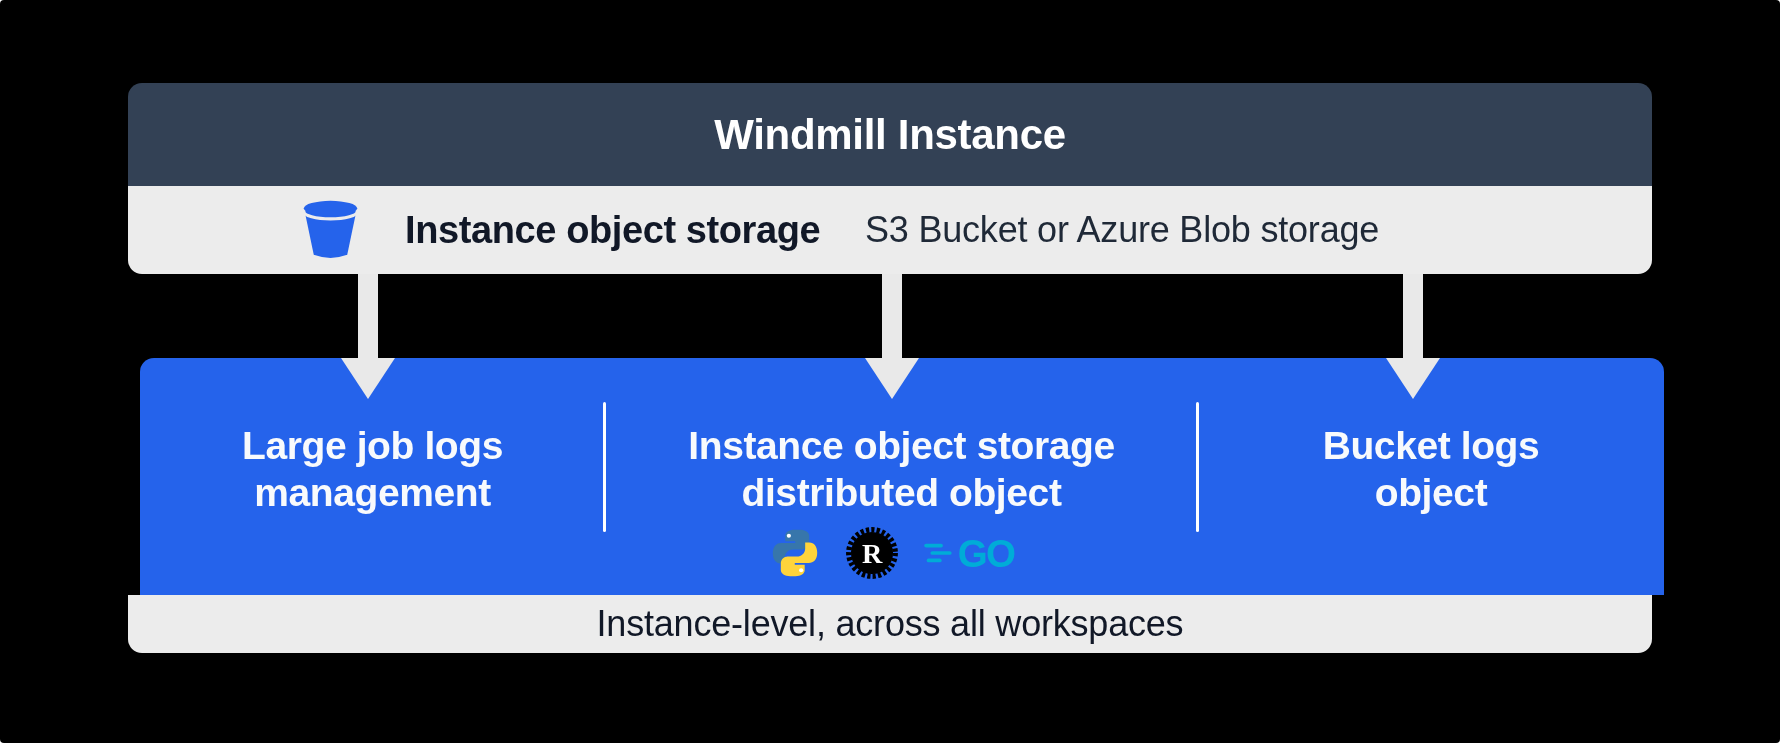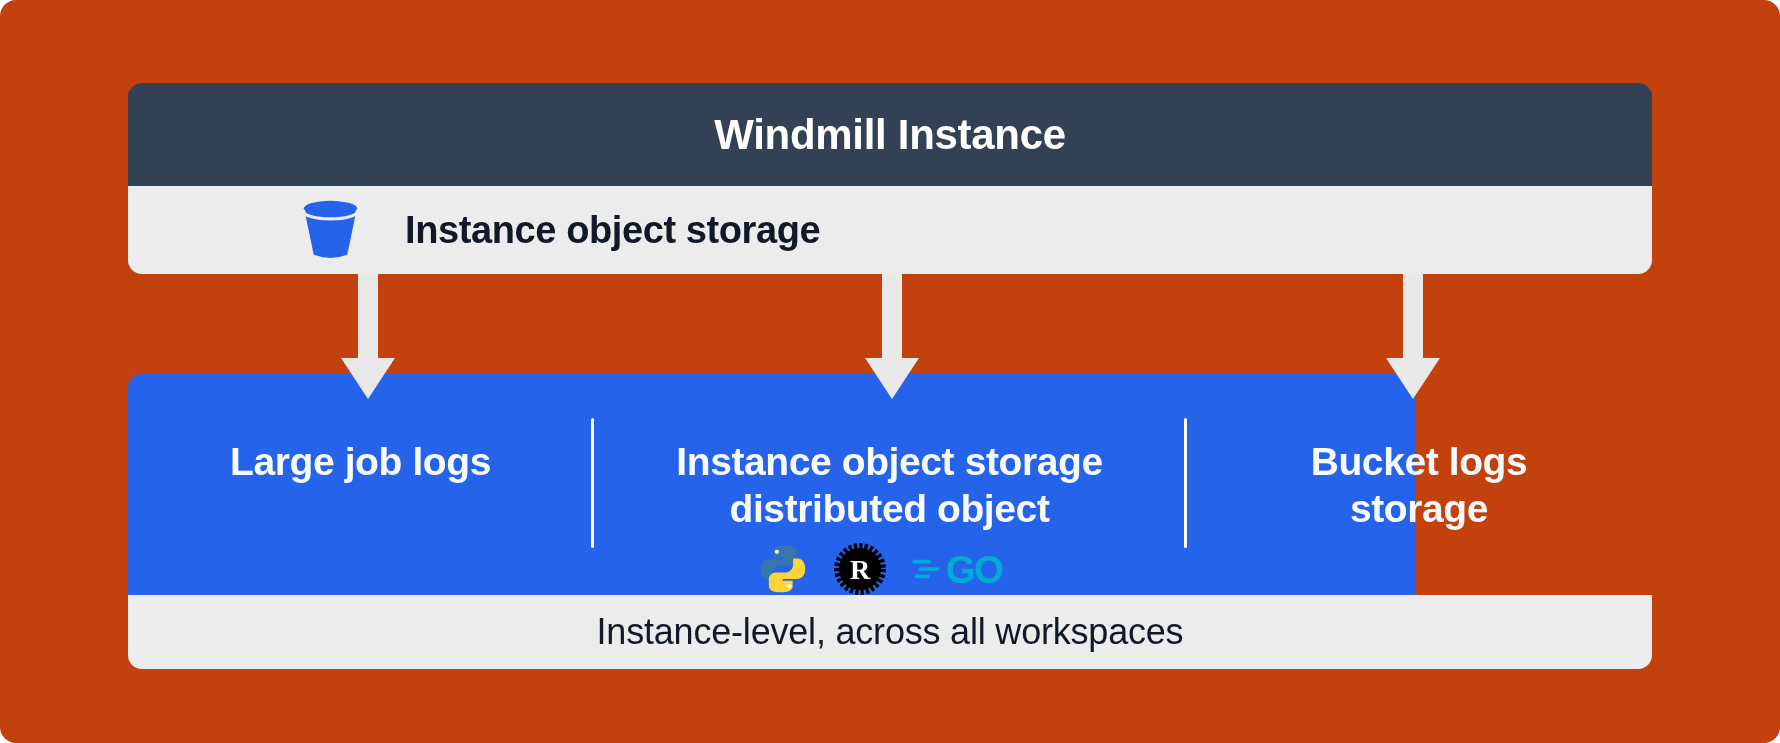--- a/index.html
+++ b/index.html
@@ -5,22 +5,22 @@
   html, body {
     margin: 0;
     padding: 0;
     background: #ffffff;
     font-family: "Liberation Sans", sans-serif;
   }
   .stage {
     position: relative;
     width: 1780px;
     height: 743px;
-    background: #c2410c;
-    border-radius: 16px;
+    background: #000000;
+    border-radius: 4px;
     overflow: hidden;
   }
   
   .header-bar {
     position: absolute;
     left: 128px; top: 83px;
     width: 1524px; height: 103px;
     background: var(--header-bg, #334155);
     border-radius: 14px 14px 0 0;
     display: flex; align-items: center; justify-content: center;
@@ -81,25 +81,24 @@
     border-right: 27px solid transparent;
     border-top: 41px solid var(--arrow-gray, #e9e9e9);
     z-index: 3;
   }
   .head-1 { left: 341px; }
   .head-2 { left: 865px; }
   .head-3 { left: 1386px; }
   
   .feature-box {
     position: absolute;
-    left: 128px; top: 358px;
-    width: 1288px; height: 237px;
+    left: 140px; top: 358px;
+    width: 1524px; height: 237px;
     background: var(--accent-blue, #2563eb);
     border-radius: 14px 14px 0 0;
-    margin-top: 16px;
   }
   .feature-col {
     position: absolute;
     top: 64px;
     text-align: center;
     color: var(--text-light, #f8fafc);
     font-size: 39px;
     font-weight: 700;
     letter-spacing: -0.4px;
     line-height: 47px;
@@ -122,21 +121,21 @@
     align-items: center;
     justify-content: center;
     gap: 24px;
     height: 58px;
   }
   .lang-row svg { display: block; }
   
   .footer-band {
     position: absolute;
     left: 128px; top: 595px;
-    width: 1524px; height: 74px;
+    width: 1524px; height: 58px;
     background: var(--band-bg, #ececec);
     border-radius: 0 0 14px 14px;
     display: flex; align-items: center; justify-content: center;
   }
   .footer-label {
     font-size: 36px;
     font-weight: 400;
     letter-spacing: -0.2px;
     color: var(--text-dark, #111827);
   }
@@ -150,33 +149,35 @@
     <span class="header-title">Windmill Instance</span>
   </div>
 
   <div class="storage-band">
     <svg class="bucket-icon" viewBox="0 0 100 100" aria-hidden="true">
       <path d="M8 18 L92 18 L77 90 Q50 100 23 90 Z" style="fill:var(--accent-blue, #2563eb)"></path>
       <ellipse cx="50" cy="20" rx="43" ry="12" fill="none" stroke="#ececec" stroke-width="5"></ellipse>
       <ellipse cx="50" cy="15" rx="43" ry="12" style="fill:var(--accent-blue, #2563eb)"></ellipse>
     </svg>
     <span class="band-title">Instance object storage</span>
+    <span class="band-subtitle">S3 Bucket or Azure Blob storage</span>
   </div>
 
   <div class="arrow-stem stem-1"></div>
   <div class="arrow-stem stem-2"></div>
   <div class="arrow-stem stem-3"></div>
   <div class="arrow-head head-1"></div>
   <div class="arrow-head head-2"></div>
   <div class="arrow-head head-3"></div>
 
   <div class="feature-box">
 
     <div class="feature-col col-1">
       <div>Large job logs</div>
+      <div>management</div>
     </div>
 
     <div class="v-divider div-1"></div>
 
     <div class="feature-col col-2">
       <div>Instance object storage</div>
       <div>distributed object</div>
       <div class="lang-row">
 
         <svg width="52" height="56" viewBox="0 0 110 110" aria-hidden="true">
@@ -200,21 +201,21 @@
           <rect x="6" y="42" width="24" height="6" rx="3" style="fill:var(--go-teal, #00ACD7)"></rect>
           <text x="56" y="56" font-family="Liberation Sans, sans-serif" font-size="62" font-weight="bold" letter-spacing="-3" style="fill:var(--go-teal, #00ACD7)">GO</text>
         </svg>
       </div>
     </div>
 
     <div class="v-divider div-2"></div>
 
     <div class="feature-col col-3">
       <div>Bucket logs</div>
-      <div>storage</div>
+      <div>object</div>
     </div>
 
   </div>
 
   <div class="footer-band">
     <span class="footer-label">Instance-level, across all workspaces</span>
   </div>
 
 </div>
 

